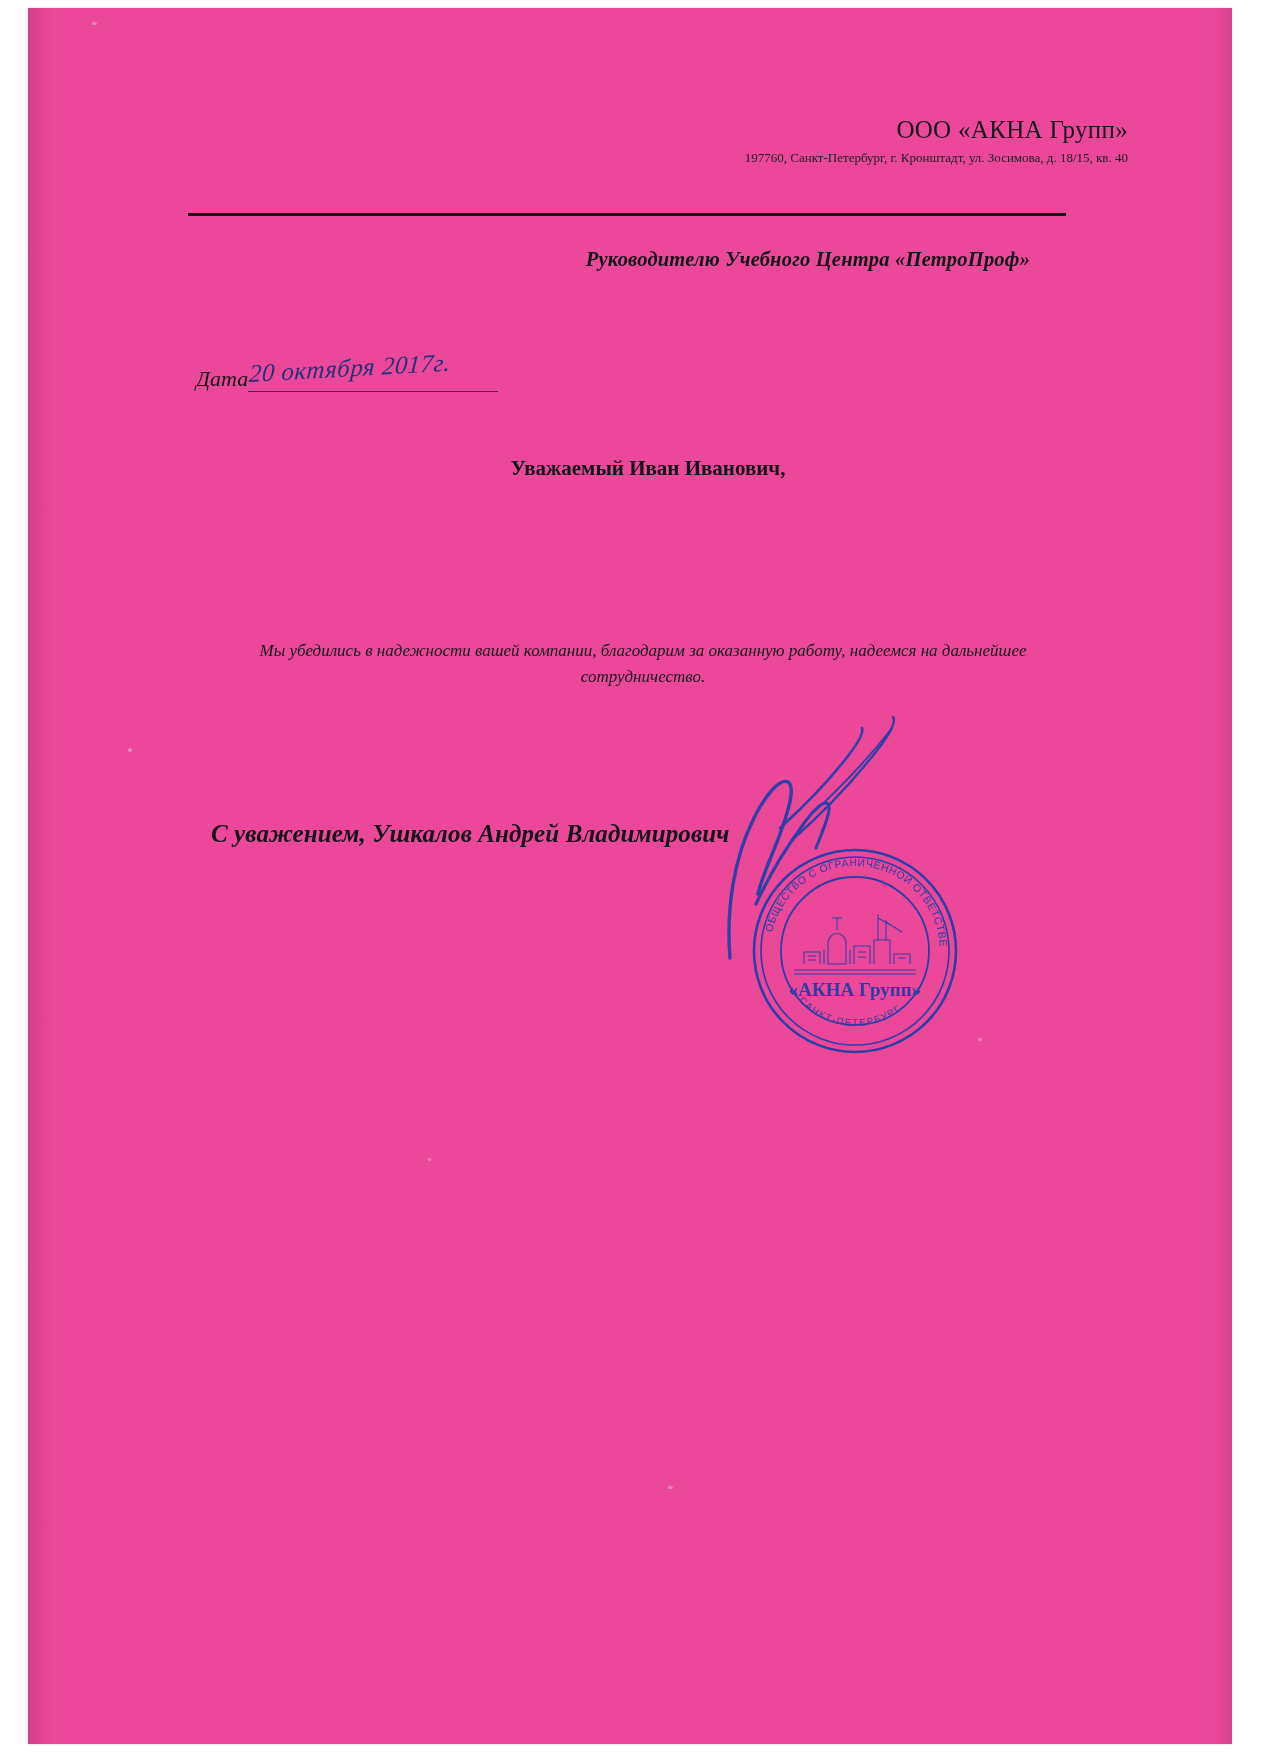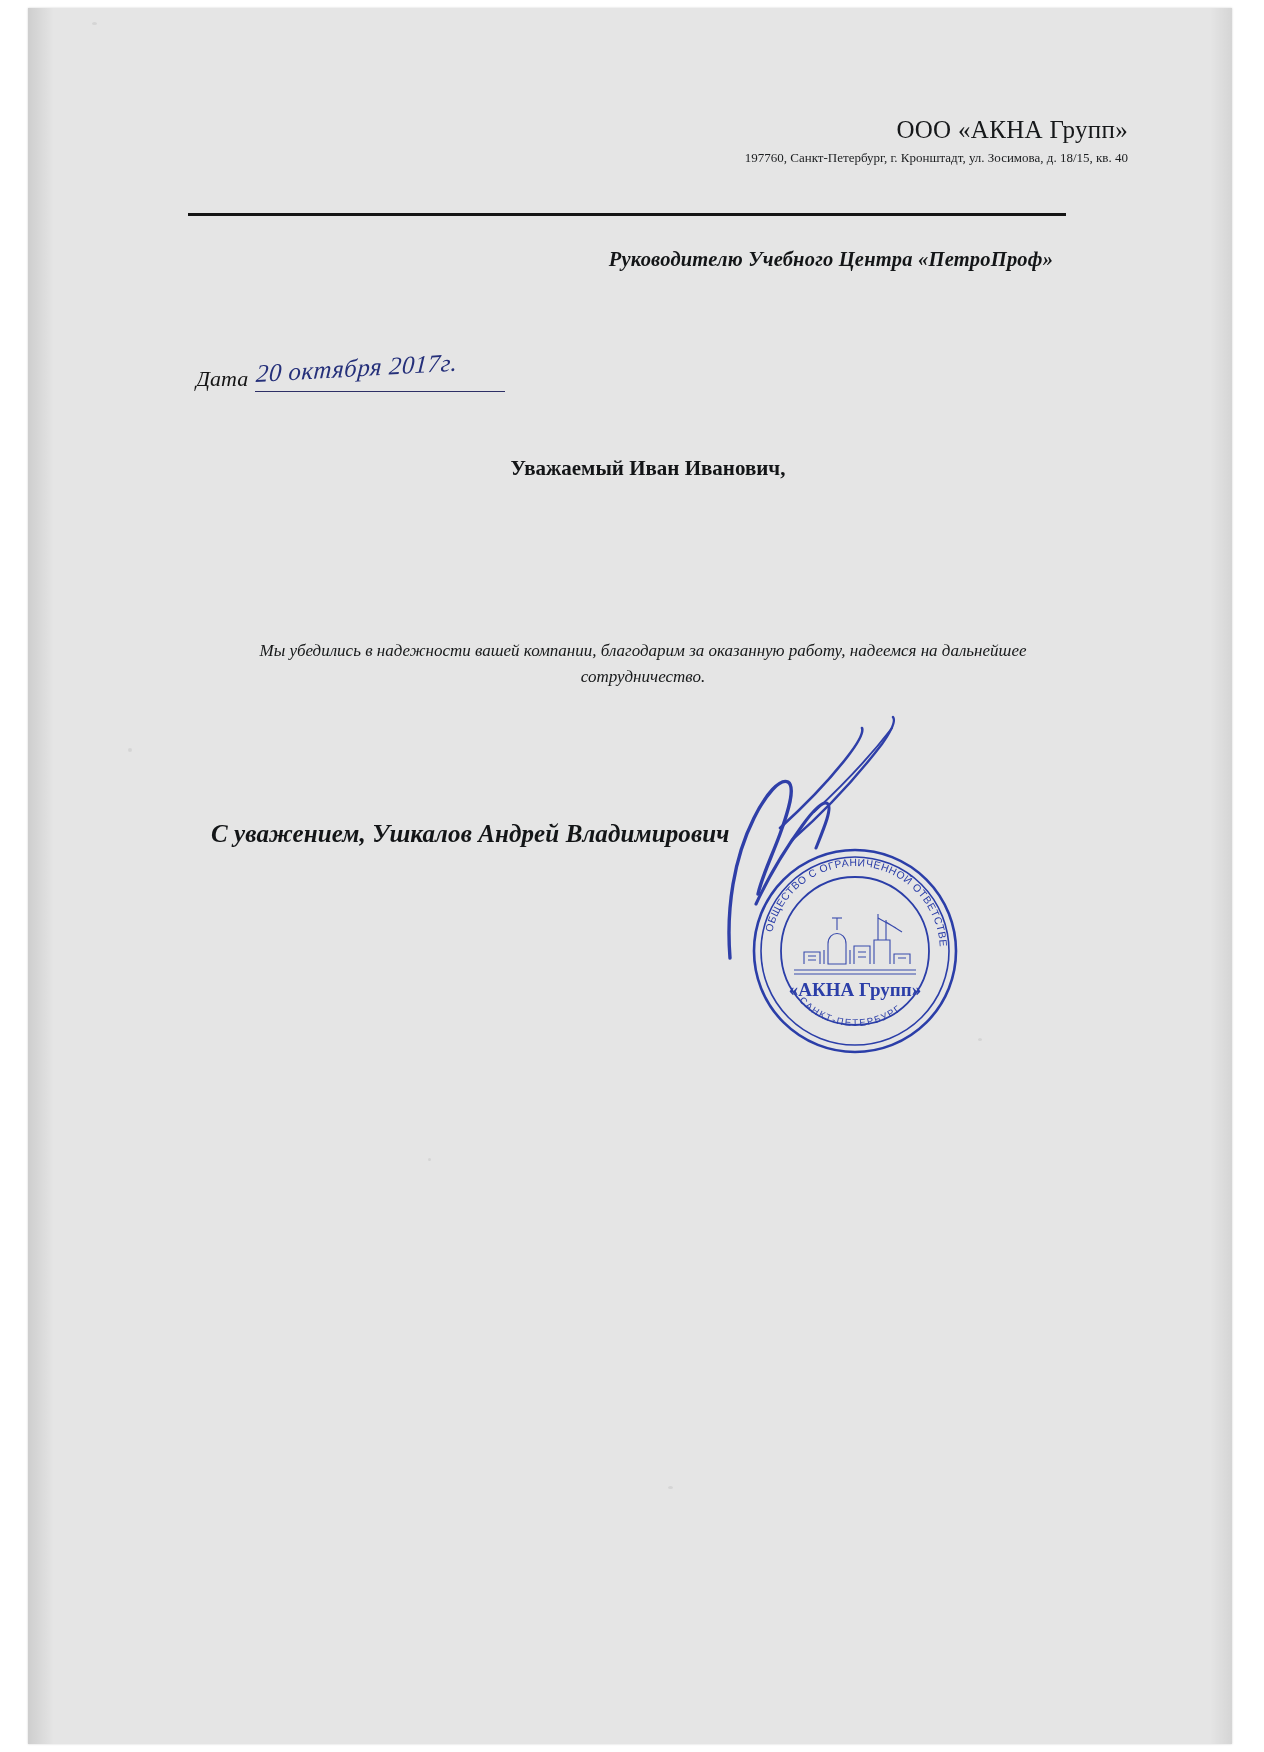--- a/index.html
+++ b/index.html
@@ -16,21 +16,21 @@
     color: #111111;
   }
 
   
   #scan-page {
     position: absolute;
     left: 28px;
     top: 8px;
     width: 1204px;
     height: 1736px;
-    background: #e5e5e5;
+    background: #ec4899;
     box-shadow: 0 0 2px rgba(0,0,0,0.18);
     overflow: hidden;
   }
   
   #scan-page::before {
     content: "";
     position: absolute;
     left: 0; top: 0; bottom: 0;
     width: 26px;
     background: linear-gradient(to right, rgba(0,0,0,0.10), rgba(0,0,0,0));
@@ -75,40 +75,40 @@
     left: 160px;
     top: 205px;
     width: 878px;
     height: 3px;
     background: #141414;
   }
 
   
   #addressee {
     position: absolute;
-    left: 493px;
+    left: 470px;
     top: 240px;
     width: 620px;
     text-align: center;
     font-family: "Liberation Serif", serif;
     font-style: italic;
     font-weight: bold;
     font-size: 20.5px;
     color: #131517;
     letter-spacing: 0.2px;
   }
 
   
   #date-row {
     position: absolute;
     left: 168px;
     top: 352px;
     display: flex;
     align-items: flex-end;
-    gap: 7px;
+    gap: 0;
   }
   #date-label {
     font-family: "Liberation Serif", serif;
     font-style: italic;
     font-size: 22px;
     color: #141414;
   }
   #date-value-wrap {
     position: relative;
     width: 250px;

